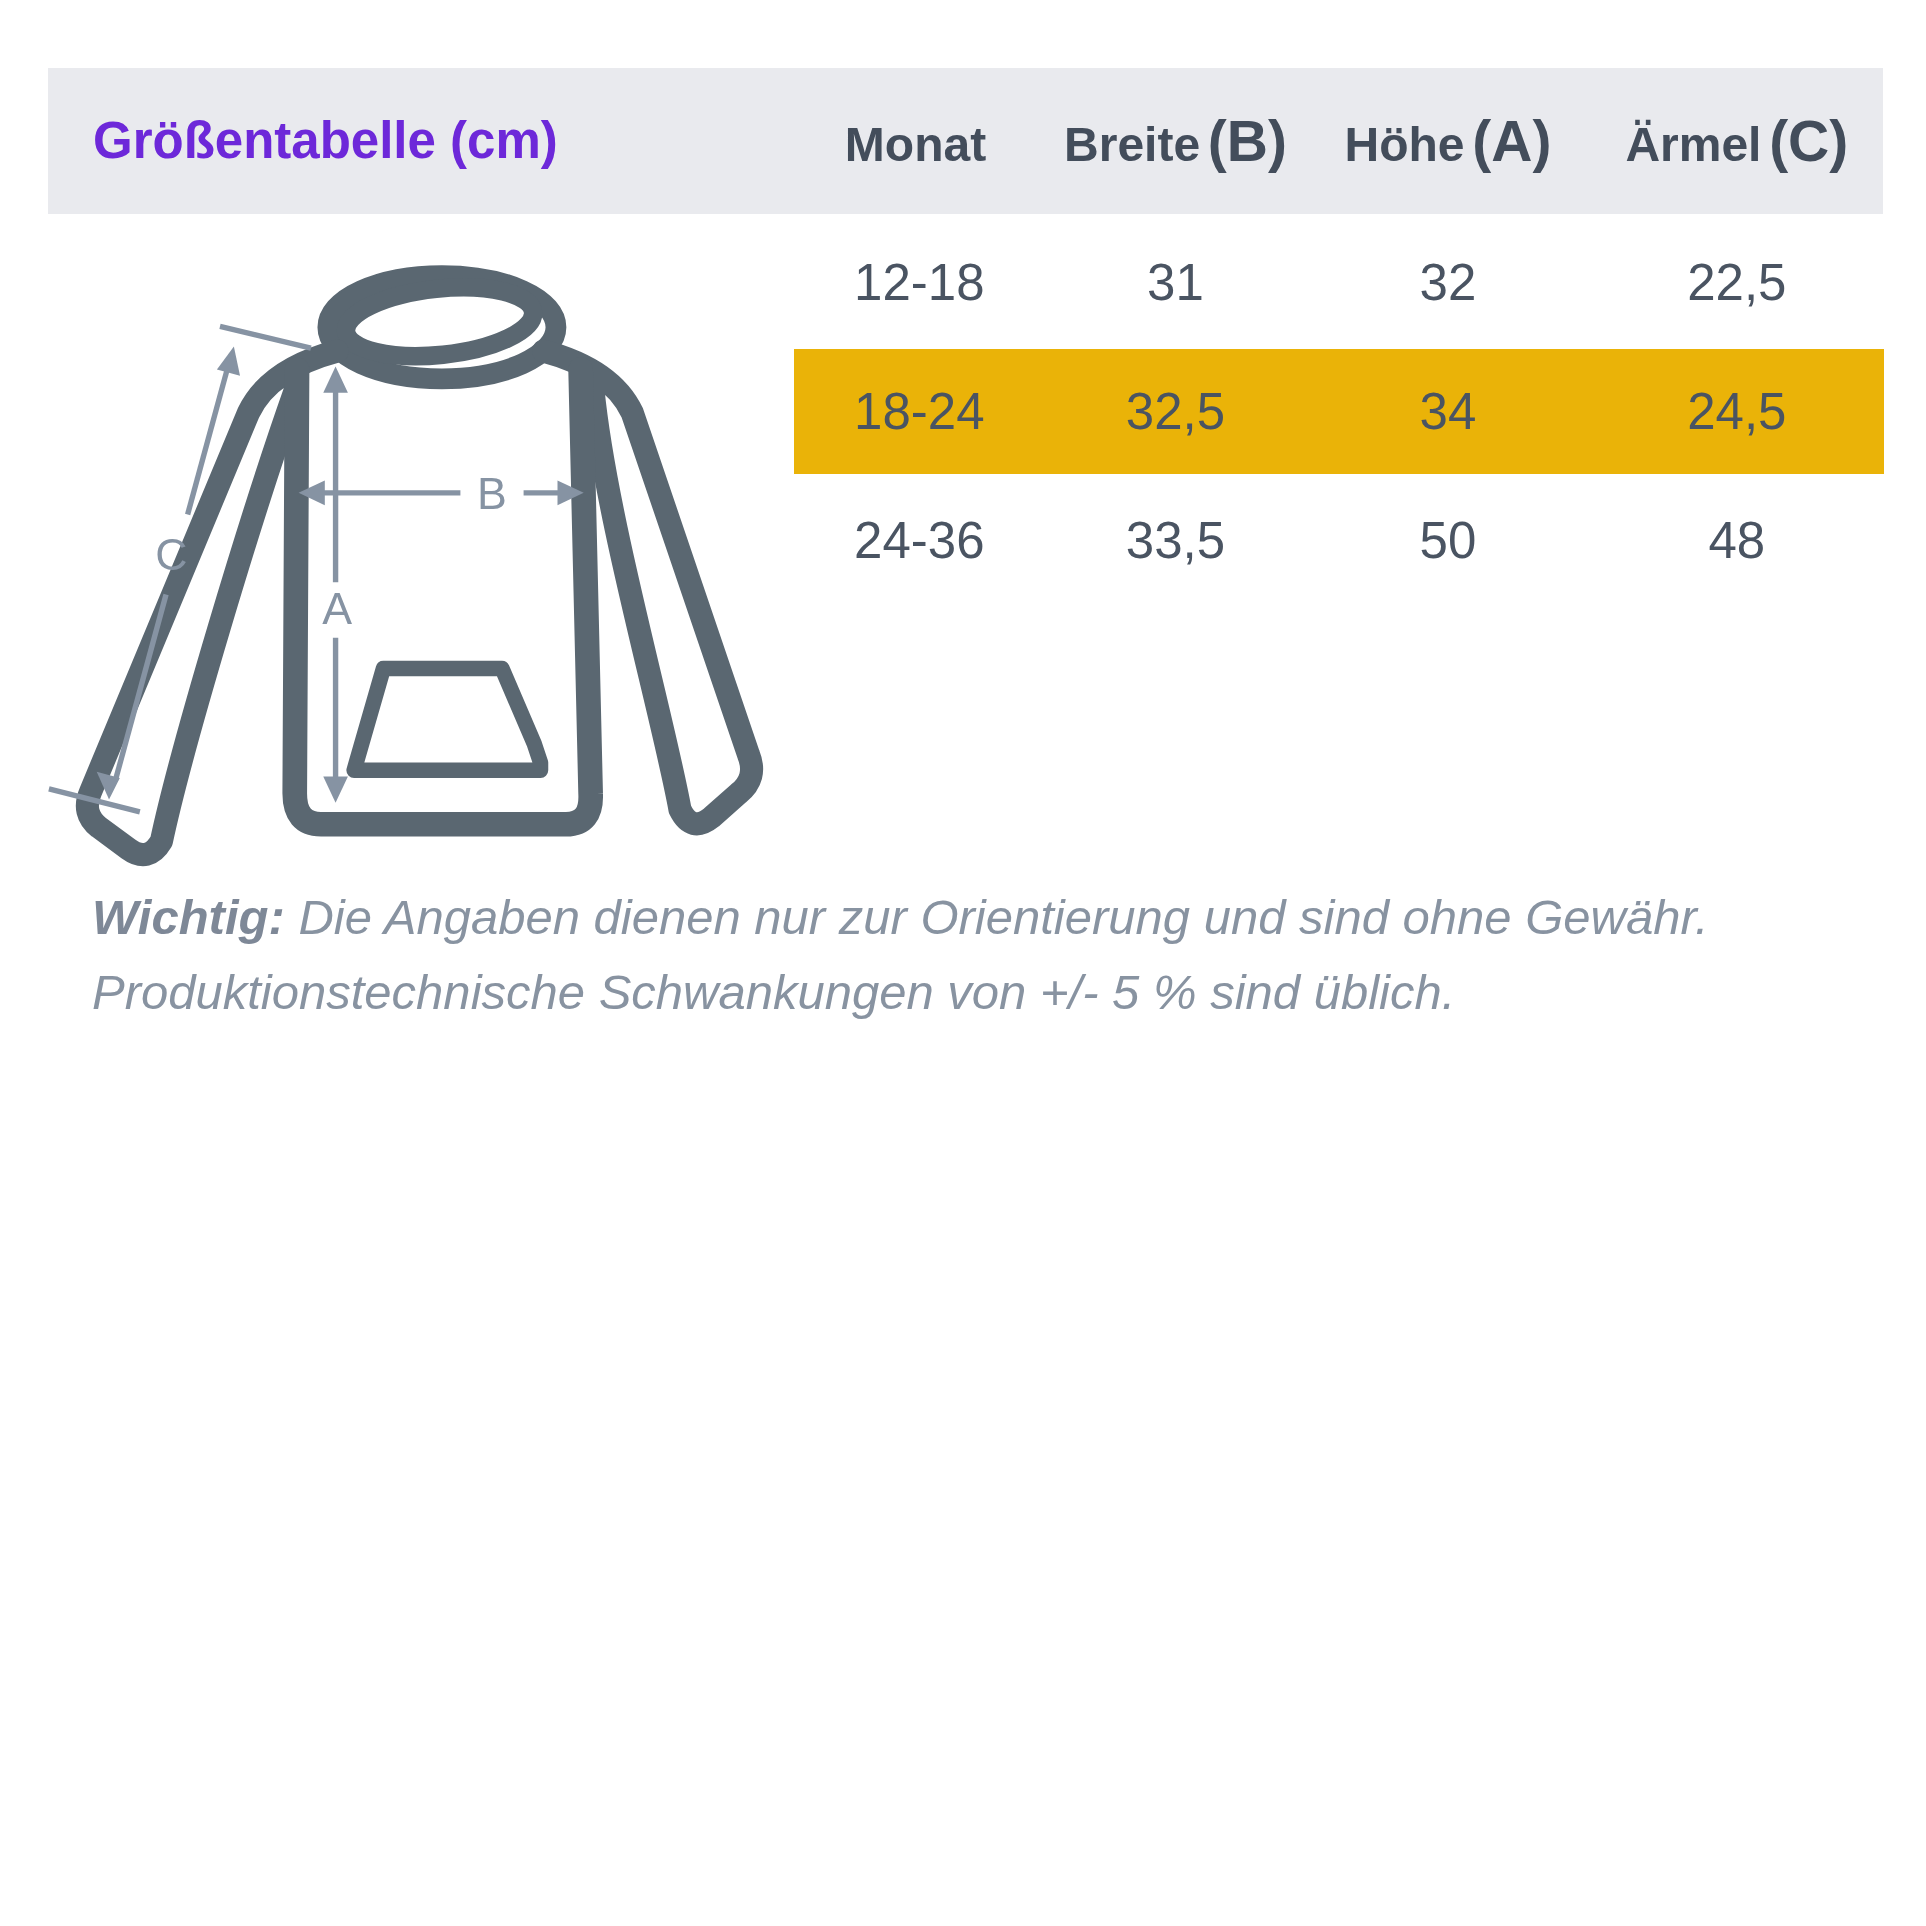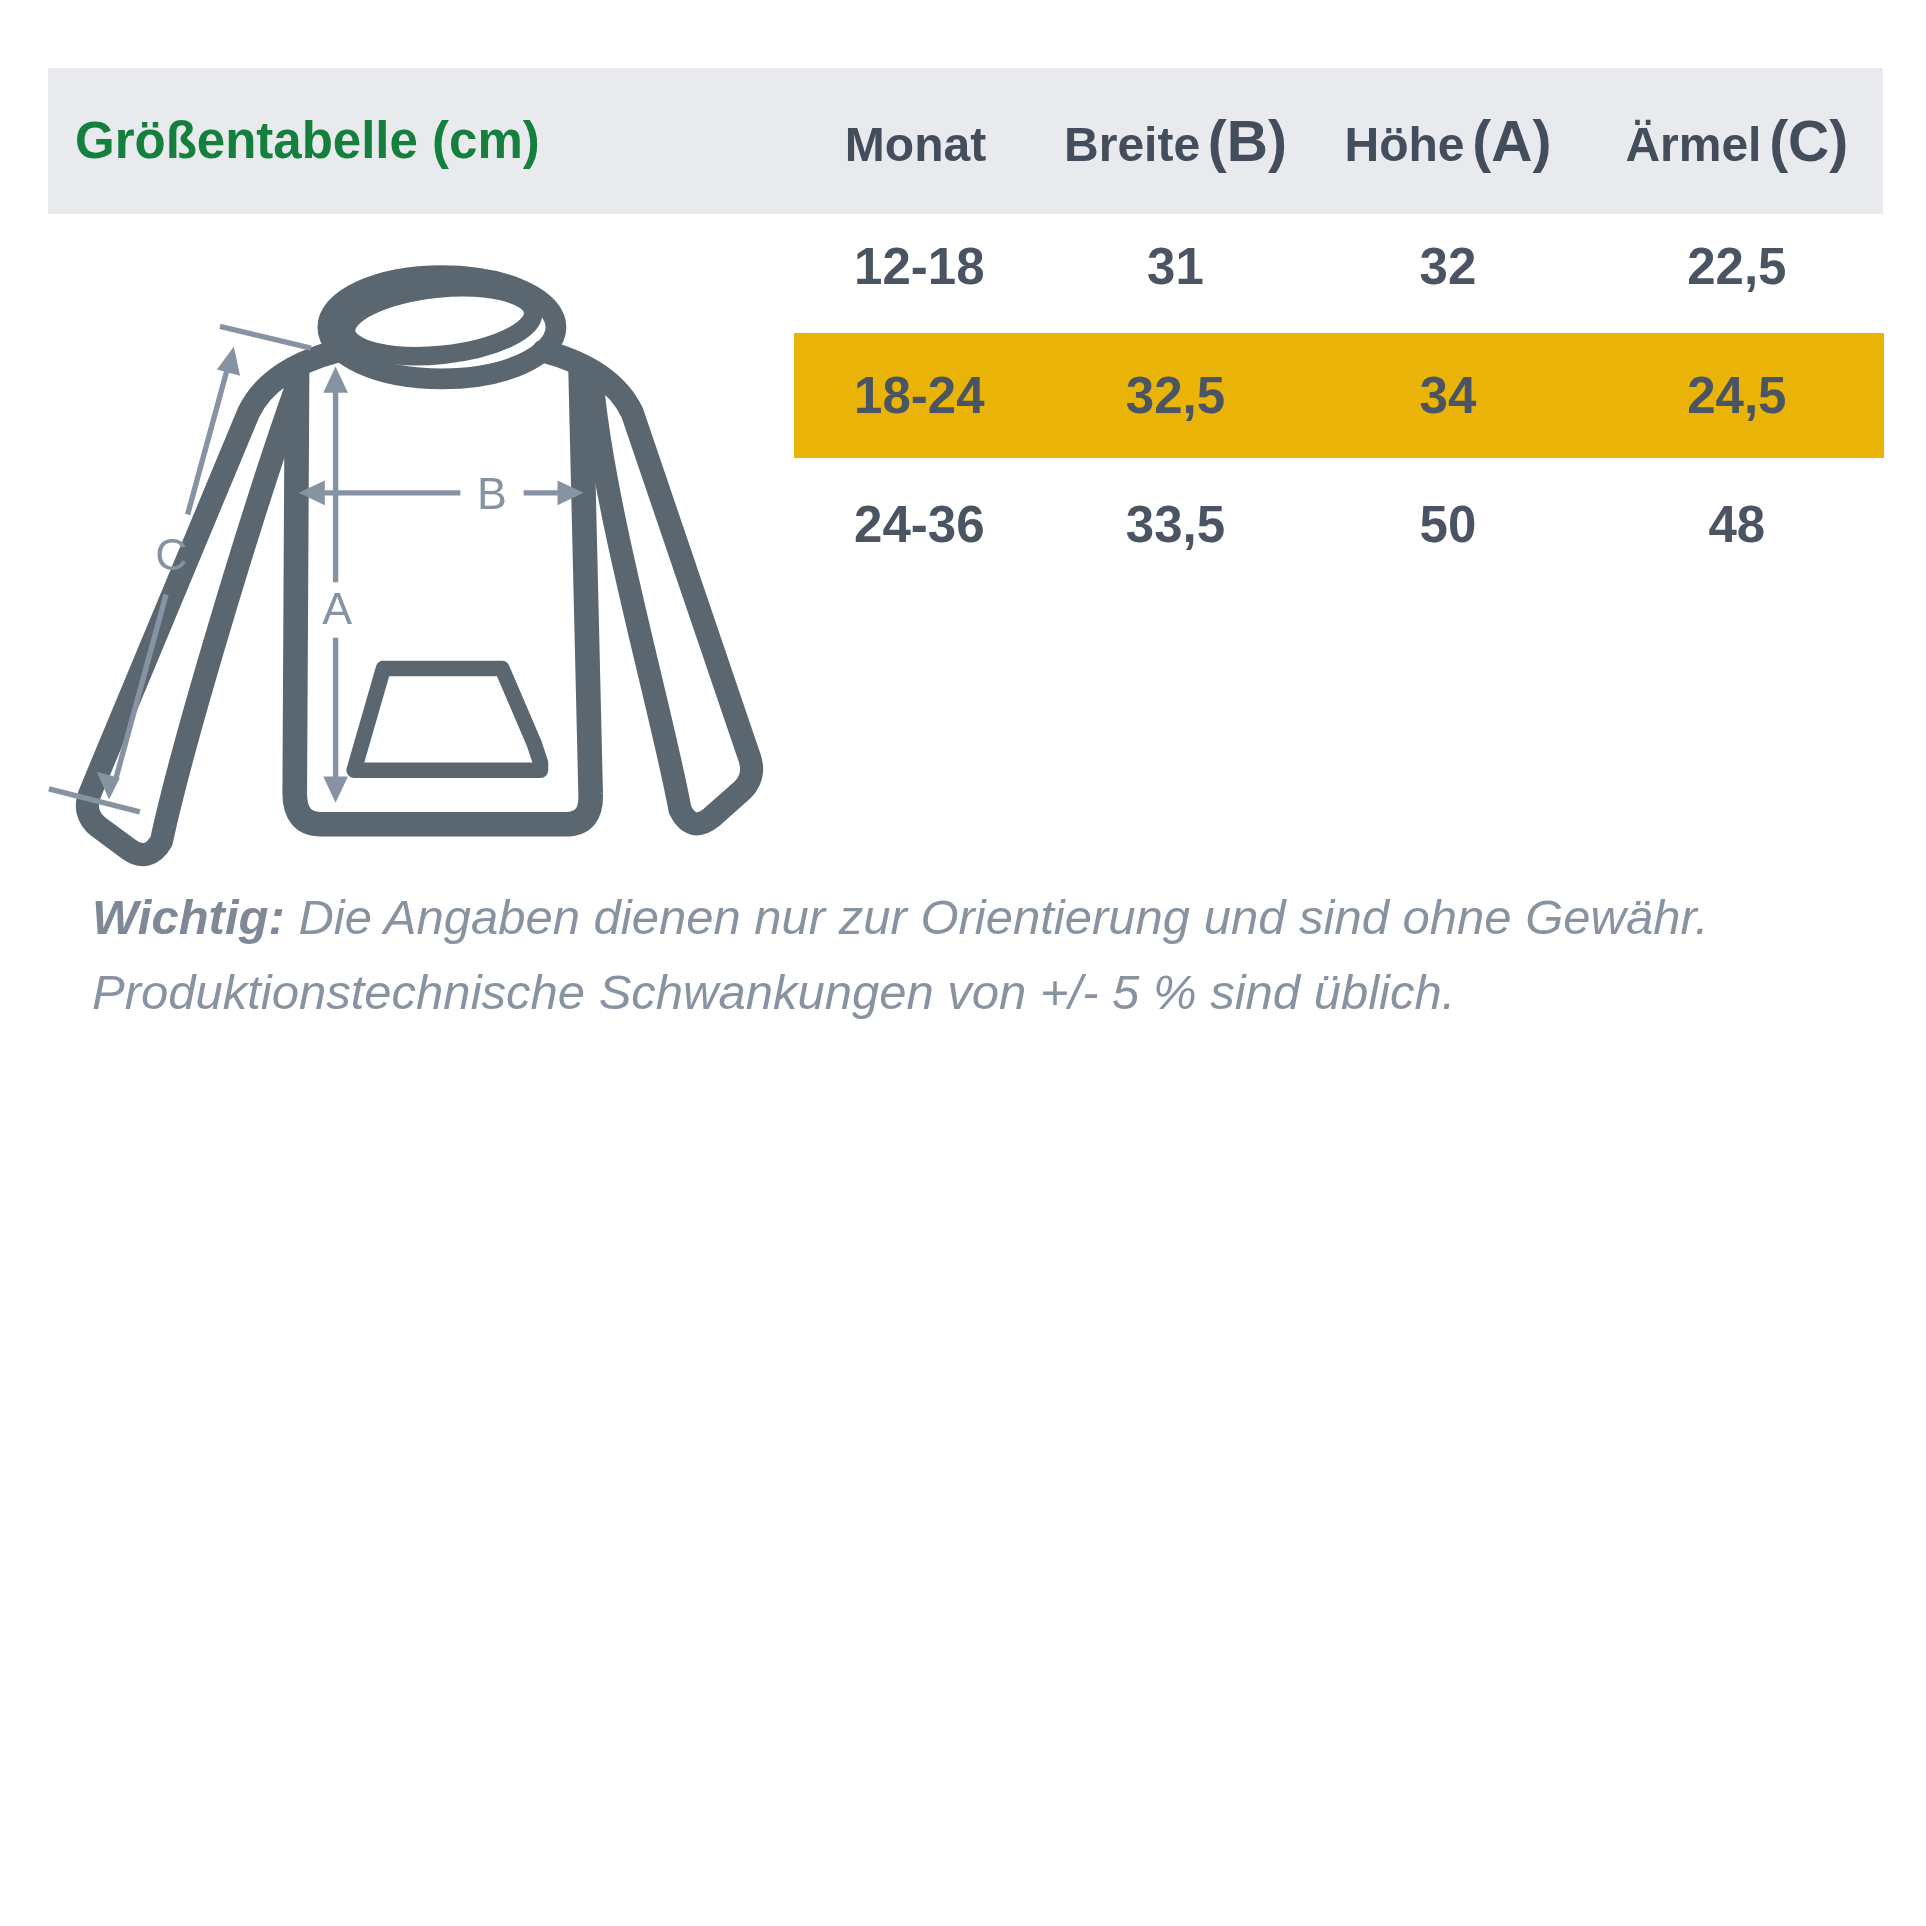--- a/index.html
+++ b/index.html
@@ -1,28 +1,28 @@
 <!DOCTYPE html>
 <html style="font-size:12.3px"><head>
 <meta charset="utf-8">
 <style>
   html,body{margin:0;padding:0;background:#ffffff;}
   body{font-family:"Liberation Sans",sans-serif;}
   #page{position:relative;width:1926px;height:1926px;background:#ffffff;overflow:hidden;}
 
   .band{position:absolute;left:48px;top:68px;width:1835px;height:146px;background:#e9eaee;}
-  .title{position:absolute;left:27px;top:0;height:146px;line-height:146px;
-         font-size:51px;font-weight:bold;color:#15803d;white-space:nowrap;}
+  .title{position:absolute;left:45px;top:0;height:146px;line-height:146px;
+         font-size:51px;font-weight:bold;color:#6d28d9;white-space:nowrap;}
 
   .thead{position:absolute;left:794px;top:68px;width:1090px;height:146px;
          display:grid;grid-template-columns:23% 24% 26% 27%;align-items:center;}
   .thead .hcell{text-align:center;font-size:48px;font-weight:bold;color:#434d5b;white-space:nowrap;}
   .thead .hsuf{font-size:57px;margin-left:7.7px;}
 
-  .rows{position:absolute;left:794px;top:200px;width:1090px;font-weight:bold;}
+  .rows{position:absolute;left:794px;top:216px;width:1090px;}
   .trow{display:grid;grid-template-columns:23% 24% 26% 27%;align-items:center;height:133px;}
   .trow.alt{background:#eab308;height:125px;}
   .trow .cell{text-align:center;font-size:51px;color:#4a5462;white-space:nowrap;}
 
   .diagram{position:absolute;left:35px;top:254px;width:736px;height:628px;}
 
   .note{position:absolute;left:92px;top:880px;width:1757px;
         font-size:49px;line-height:75px;color:#8893a1;}
   .note .nb{font-weight:bold;color:#7e8897;}
   .note .nline{display:block;font-style:italic;}

